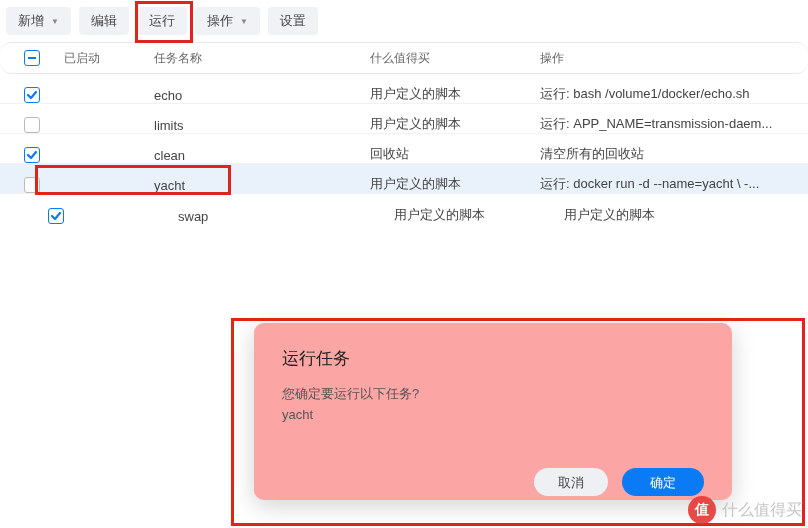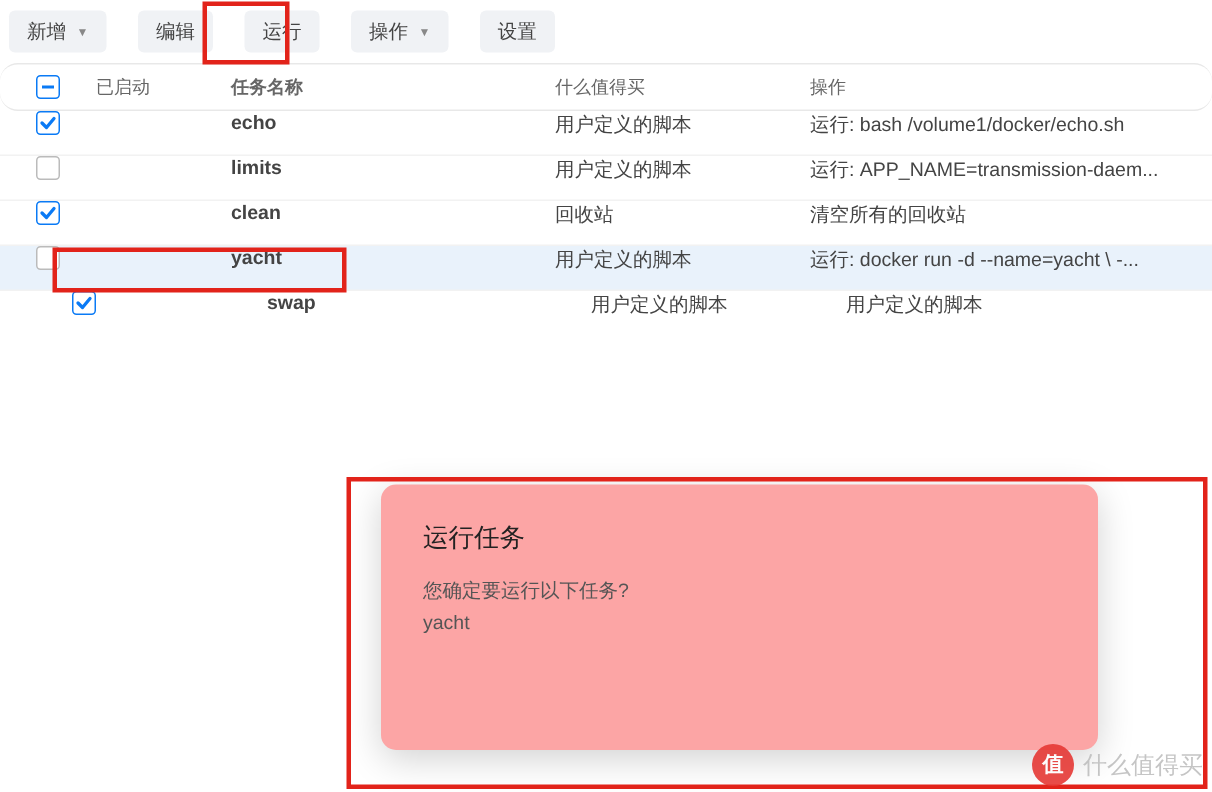--- a/index.html
+++ b/index.html
@@ -7,21 +7,21 @@
       font-family: -apple-system, "Helvetica Neue", Arial, sans-serif;
       font-size: 13px;
       background: #fff;
       width: 808px;
       height: 528px;
       position: relative;
       color: #333;
     }
     .toolbar {
       display: flex;
-      gap: 21px;
+      gap: 8px;
       padding: 7px 6px 7px 6px;
       align-items: center;
     }
     .tb-btn {
       background: #f0f2f5;
       border: none;
       border-radius: 4px;
       padding: 5px 12px;
       font-size: 13px;
       color: #444;
@@ -59,27 +59,27 @@
       border-top: 1px solid #e8e8e8;
       border-bottom: 1px solid #e8e8e8;
       height: 32px;
       align-items: center;
       color: #666;
       font-size: 12px;
       border-radius: 12px;
     }
     .col-cb { width: 64px; display: flex; justify-content: center; }
     .col-en { width: 80px; padding-left: 0; }
-    .col-name { width: 216px; padding-left: 10px; font-weight: bold; }
+    .col-name { width: 216px; padding-left: 10px; }
     .col-app { width: 170px; padding-left: 10px; }
     .col-op { flex: 1; padding-left: 10px; padding-right: 10px; white-space: nowrap; overflow: hidden; text-overflow: ellipsis; }
     .table-row {
       display: flex;
       height: 30px;
-      align-items: flex-start;
+      align-items: flex-end;
       border-bottom: 1px solid #f2f2f2;
       font-size: 13px;
       color: #444;
     }
     .table-row:last-child { border-bottom: none; margin-left: 24px; }
     .table-row.sel { background: #e9f2fb; }
     .cb {
       width: 16px; height: 16px; border: 1px solid #bbb; border-radius: 3px;
       display: inline-flex; align-items: center; justify-content: center;
       background: #fff;
@@ -242,20 +242,24 @@
   </div>
 
 <div class="hl-cb"></div>
 
 <div class="dialog">
   <div class="dialog-title">运行任务</div>
   <div class="dialog-body">
     <div>您确定要运行以下任务?</div>
     <div>yacht</div>
   </div>
+  <div class="dialog-actions">
+    <button class="btn-cancel">取消</button>
+    <button class="btn-ok">确定</button>
+  </div>
 </div>
 
 <div class="dialog-hl"></div>
 
 <div class="watermark">
   <span class="logo">值</span>
   <span>什么值得买</span>
 </div>
 
 </body></html>

